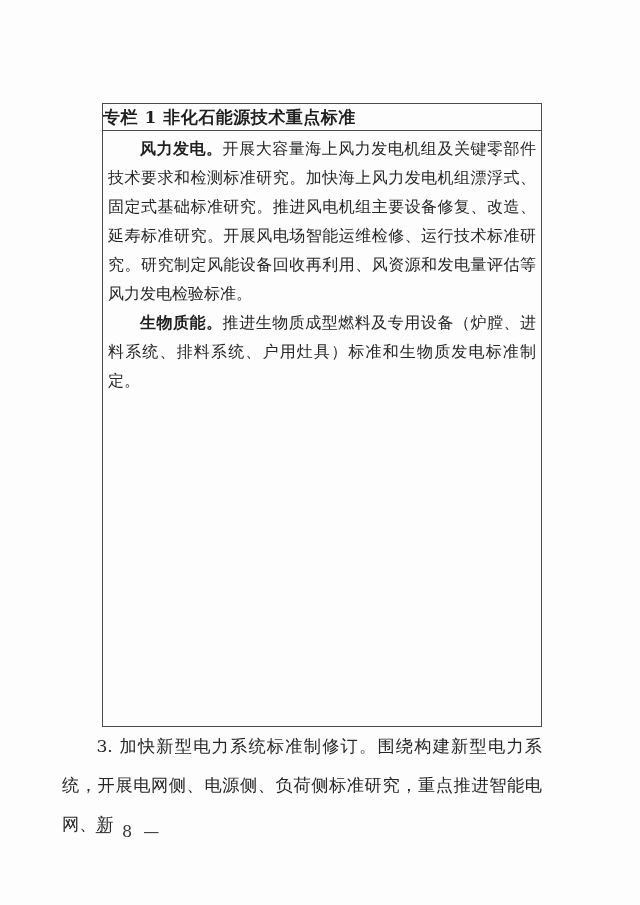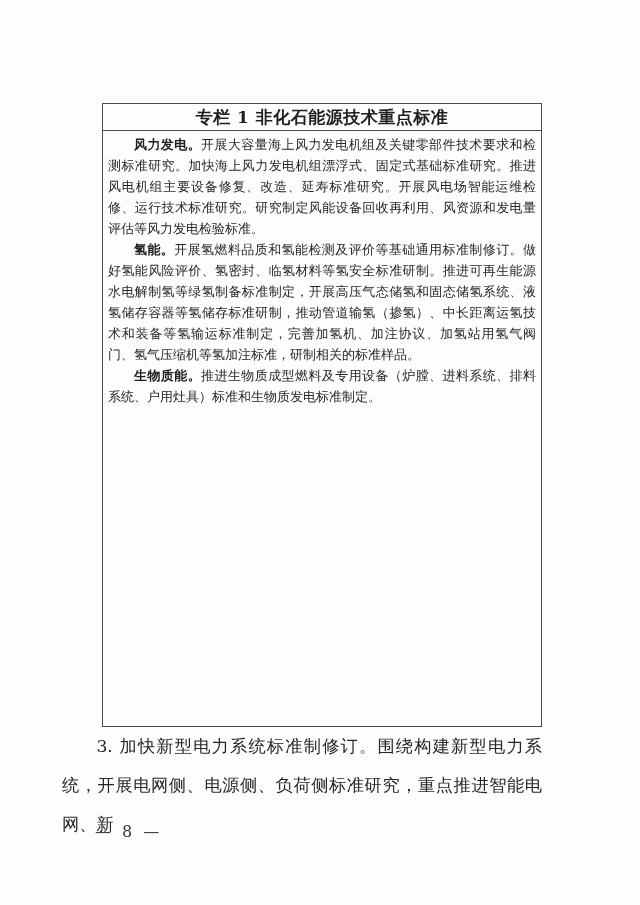--- a/index.html
+++ b/index.html
@@ -23,33 +23,33 @@
     top: 103px;
     width: 440px;
     box-sizing: border-box;
     border: 1px solid #4b4b4b;
     background: #fdfdfd;
   }
   .column-box .box-title {
     box-sizing: border-box;
     height: 27px;
     line-height: 26px;
-    text-align: center;
+    text-align: left;
     font-weight: bold;
     font-size: 17px;
     color: #1f1f1f;
     border-bottom: 1px solid #4b4b4b;
     letter-spacing: 0.5px;
     white-space: nowrap;
   }
   .column-box .box-body {
     padding: 3px 5px 6px 5px;
     min-height: 586px;
-    font-size: 13px;
-    line-height: 21px;
+    font-size: 16px;
+    line-height: 29px;
     text-align: justify;
     text-justify: inter-ideograph;
     word-break: break-all;
   }
   .box-body p {
     margin: 0;
     text-indent: 2em;
   }
   .box-body .lead {
     font-weight: bold;
@@ -82,21 +82,20 @@
 </style>
 </head>
 <body>
 
 <div class="page">
 
   <div class="column-box">
     <div class="box-title">专栏 1 非化石能源技术重点标准</div>
     <div class="box-body">
       <p><span class="lead">风力发电。</span><span>开展大容量海上风力发电机组及关键零部件技术要求和检测标准研究。加快海上风力发电机组漂浮式、固定式基础标准研究。推进风电机组主要设备修复、改造、延寿标准研究。开展风电场智能运维检修、运行技术标准研究。研究制定风能设备回收再利用、风资源和发电量评估等风力发电检验标准。</span></p>
-      <p><span class="lead">氢能。</span><span>开展氢燃料品质和氢能检测及评价等基础通用标准制修订。做好氢能风险评价、氢密封、临氢材料等氢安全标准研制。推进可再生能源水电解制氢等绿氢制备标准制定，开展高压气态储氢和固态储氢系统、液氢储存容器等氢储存标准研制，推动管道输氢（掺氢）、中长距离运氢技术和装备等氢输运标准制定，完善加氢机、加注协议、加氢站用氢气阀门、氢气压缩机等氢加注标准，研制相关的标准样品。</span></p>
       <p><span class="lead">生物质能。</span><span>推进生物质成型燃料及专用设备（炉膛、进料系统、排料系统、户用灶具）标准和生物质发电标准制定。</span></p>
     </div>
   </div>
 
   <div class="body-paragraph">3. 加快新型电力系统标准制修订。围绕构建新型电力系统，开展电网侧、电源侧、负荷侧标准研究，重点推进智能电网、新</div>
 
   <div class="page-number">— 8 —</div>
 
 </div>
 

